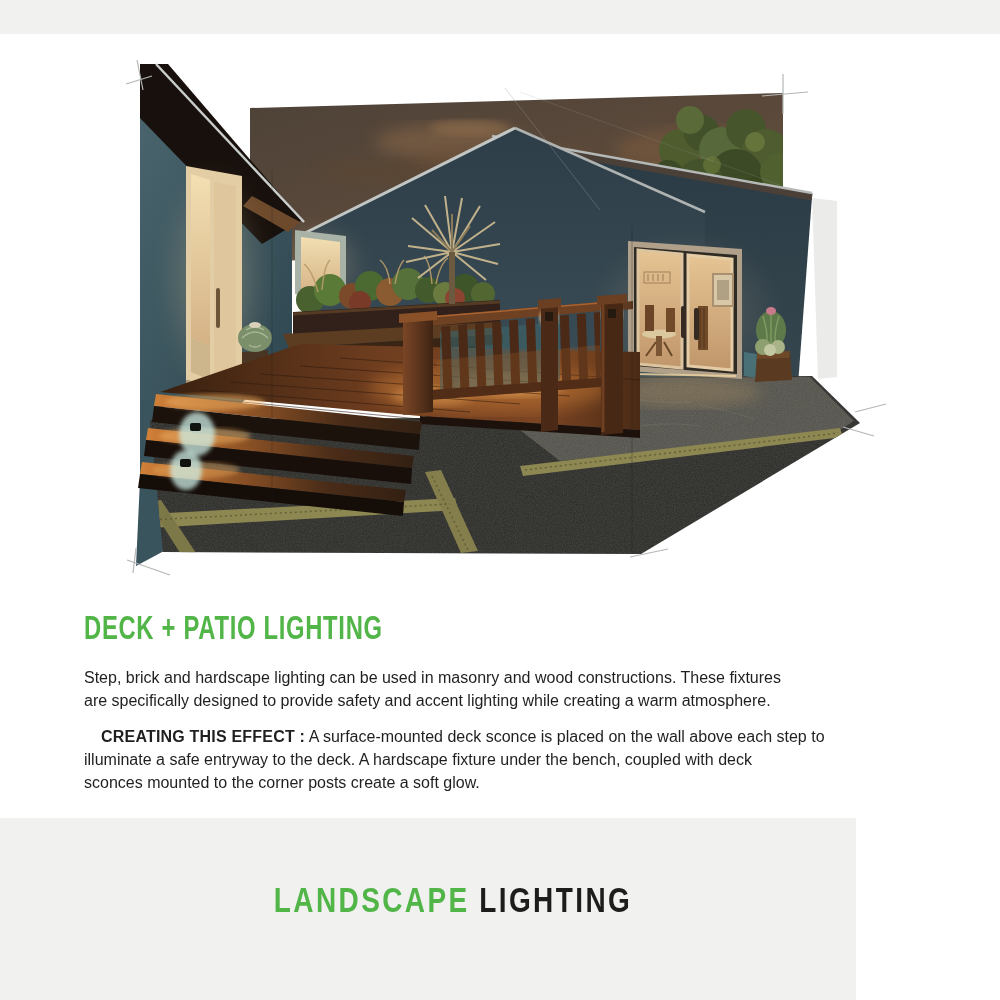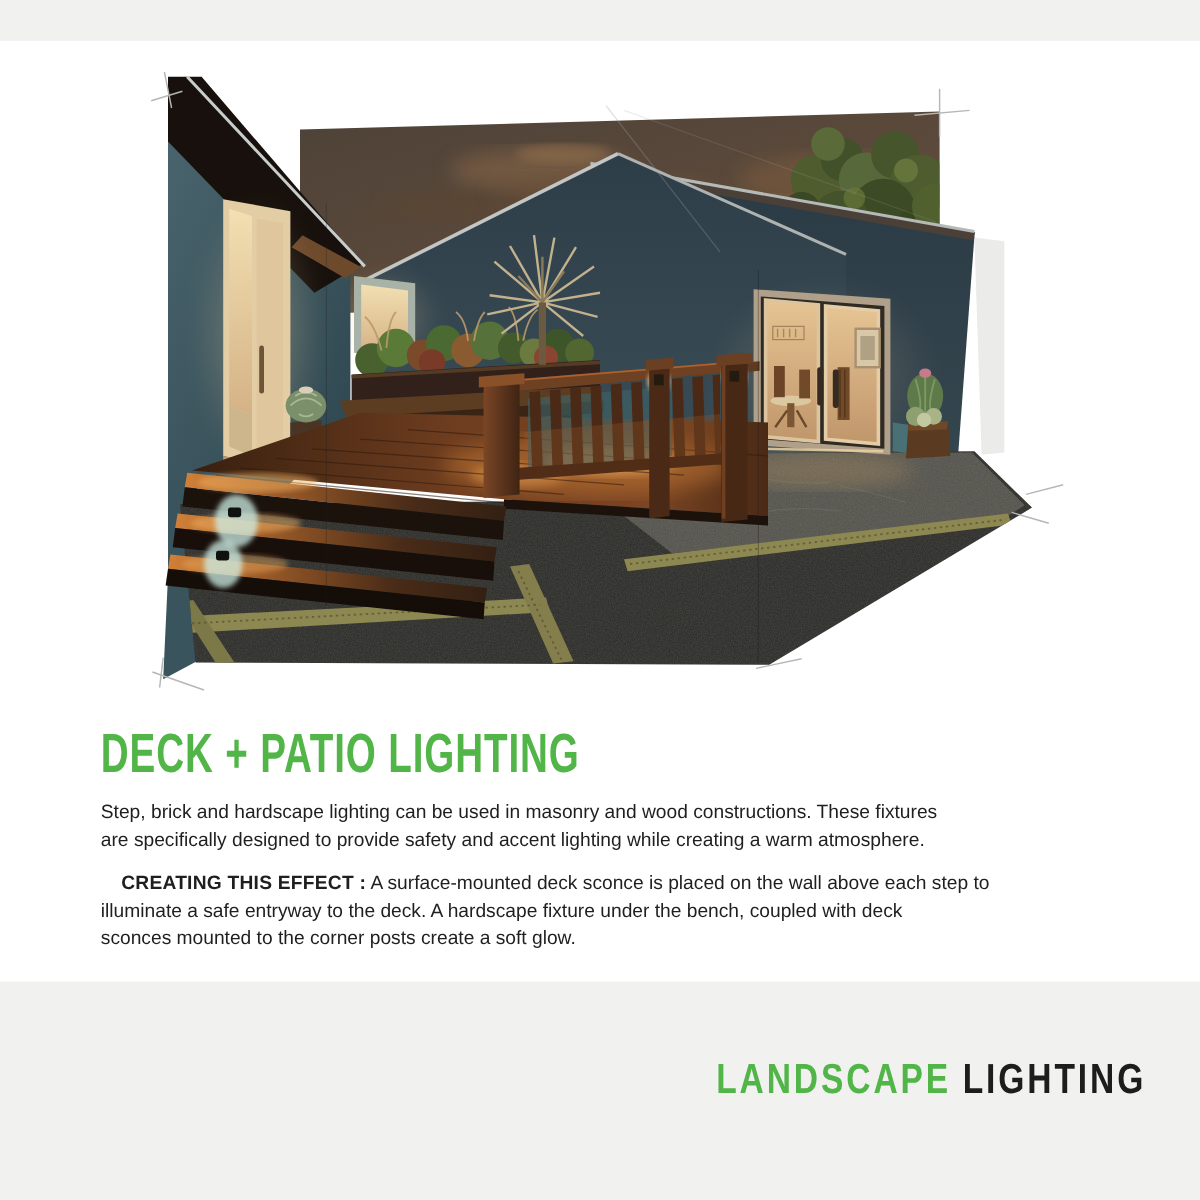--- a/index.html
+++ b/index.html
@@ -4,29 +4,29 @@
 <style>
   html,body{margin:0;padding:0;}
   body{
     width:1000px;height:1000px;position:relative;overflow:hidden;
     background:#ffffff;font-family:"Liberation Sans",sans-serif;
   }
   .band-top{position:absolute;left:0;top:0;width:1000px;height:34px;background:#f1f1f0;}
   .scene{position:absolute;left:0;top:0;width:1000px;height:1000px;}
   .content{position:absolute;left:84px;top:604px;width:880px;color:#1f1f1f;}
   .headline{
-    margin:0 0 16px 0;color:#52b548;font-weight:bold;font-size:46px;line-height:46px;
+    margin:0 0 16px 0;color:#52b548;font-weight:bold;font-size:34px;line-height:46px;
     letter-spacing:1px;white-space:pre;
   }
   .headline .squeeze{display:inline-block;transform:scaleX(.70);transform-origin:left center;}
   .para{margin:0 0 13px 0;font-size:16px;line-height:23px;white-space:pre;}
   .para strong{letter-spacing:.2px;margin-left:17px;}
   .footer{
-    position:absolute;left:0;top:818px;width:1000px;height:182px;background:#f1f1f0;
-    text-align:right;color:#1d1d1b;
+    position:absolute;left:0;top:818px;width:856px;height:182px;background:#f1f1f0;
+    text-align:center;color:#1d1d1b;
   }
   .brand{margin-top:28px;font-size:35px;line-height:36px;font-weight:bold;letter-spacing:3px;white-space:pre;}
   .brand .squeeze{display:inline-block;transform:scaleX(.80);transform-origin:center;}
   .brand .green{color:#52b548;}
   .brand .dark{margin-left:12px;}
   .brand-title{margin-top:3px;font-size:78px;line-height:74px;font-weight:bold;letter-spacing:5px;white-space:pre;}
 </style>
 </head>
 <body>
 

